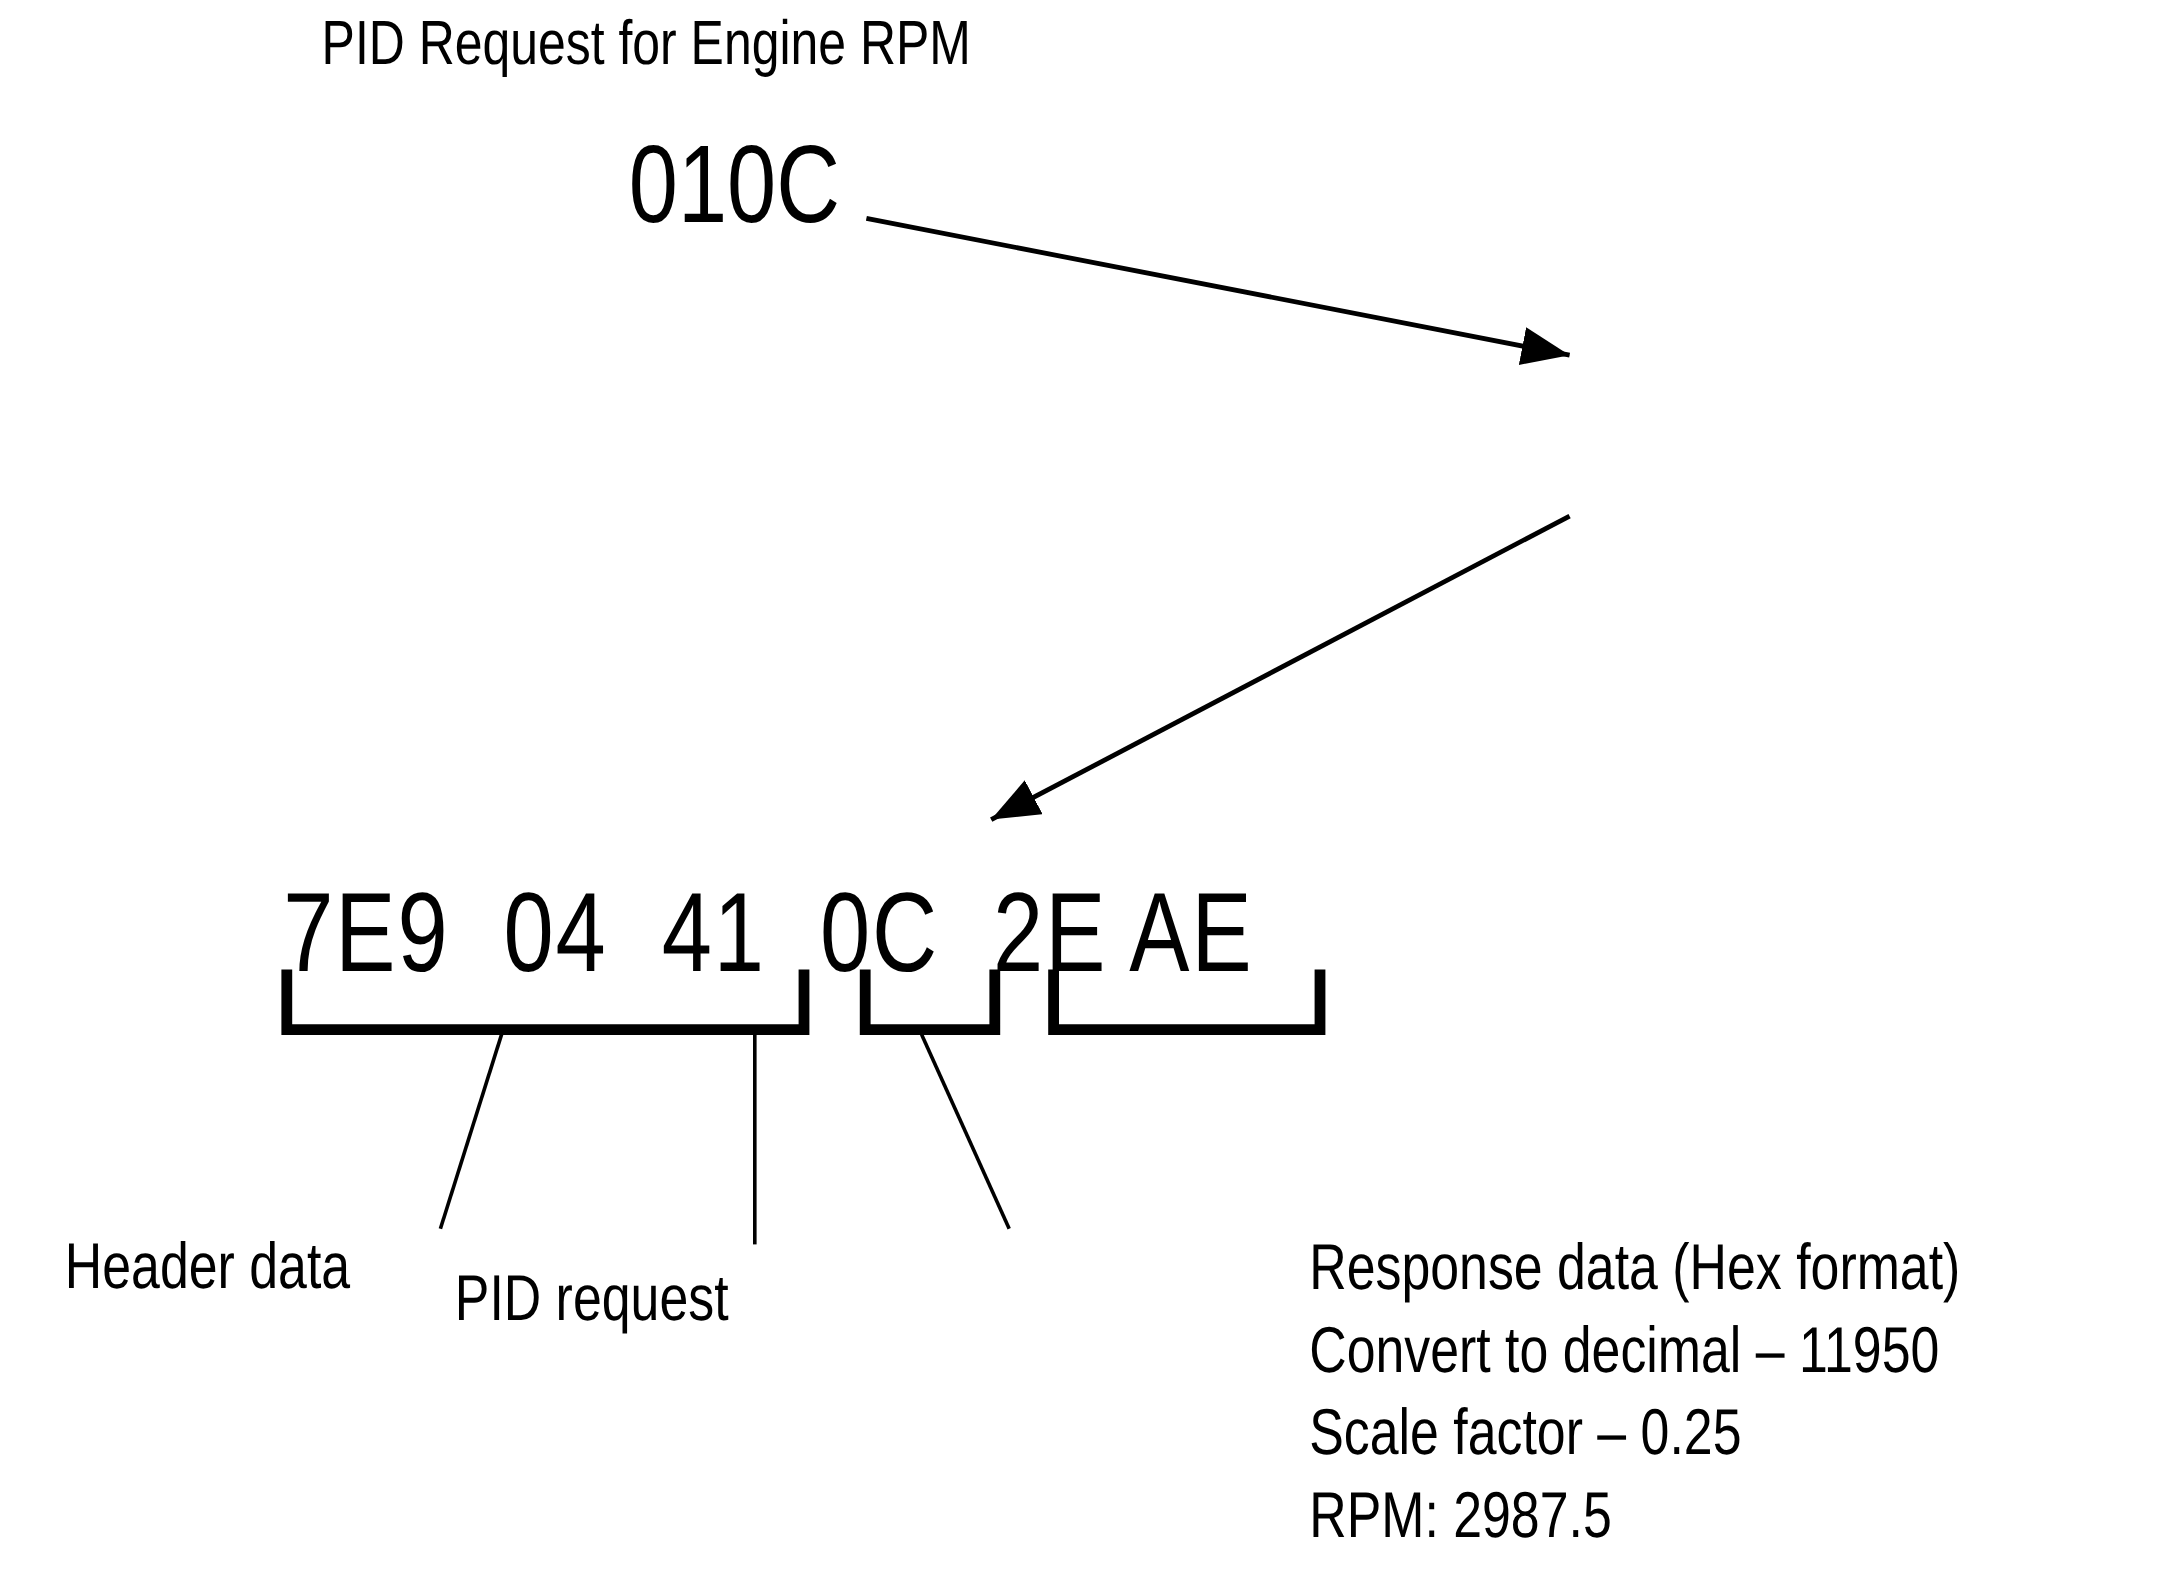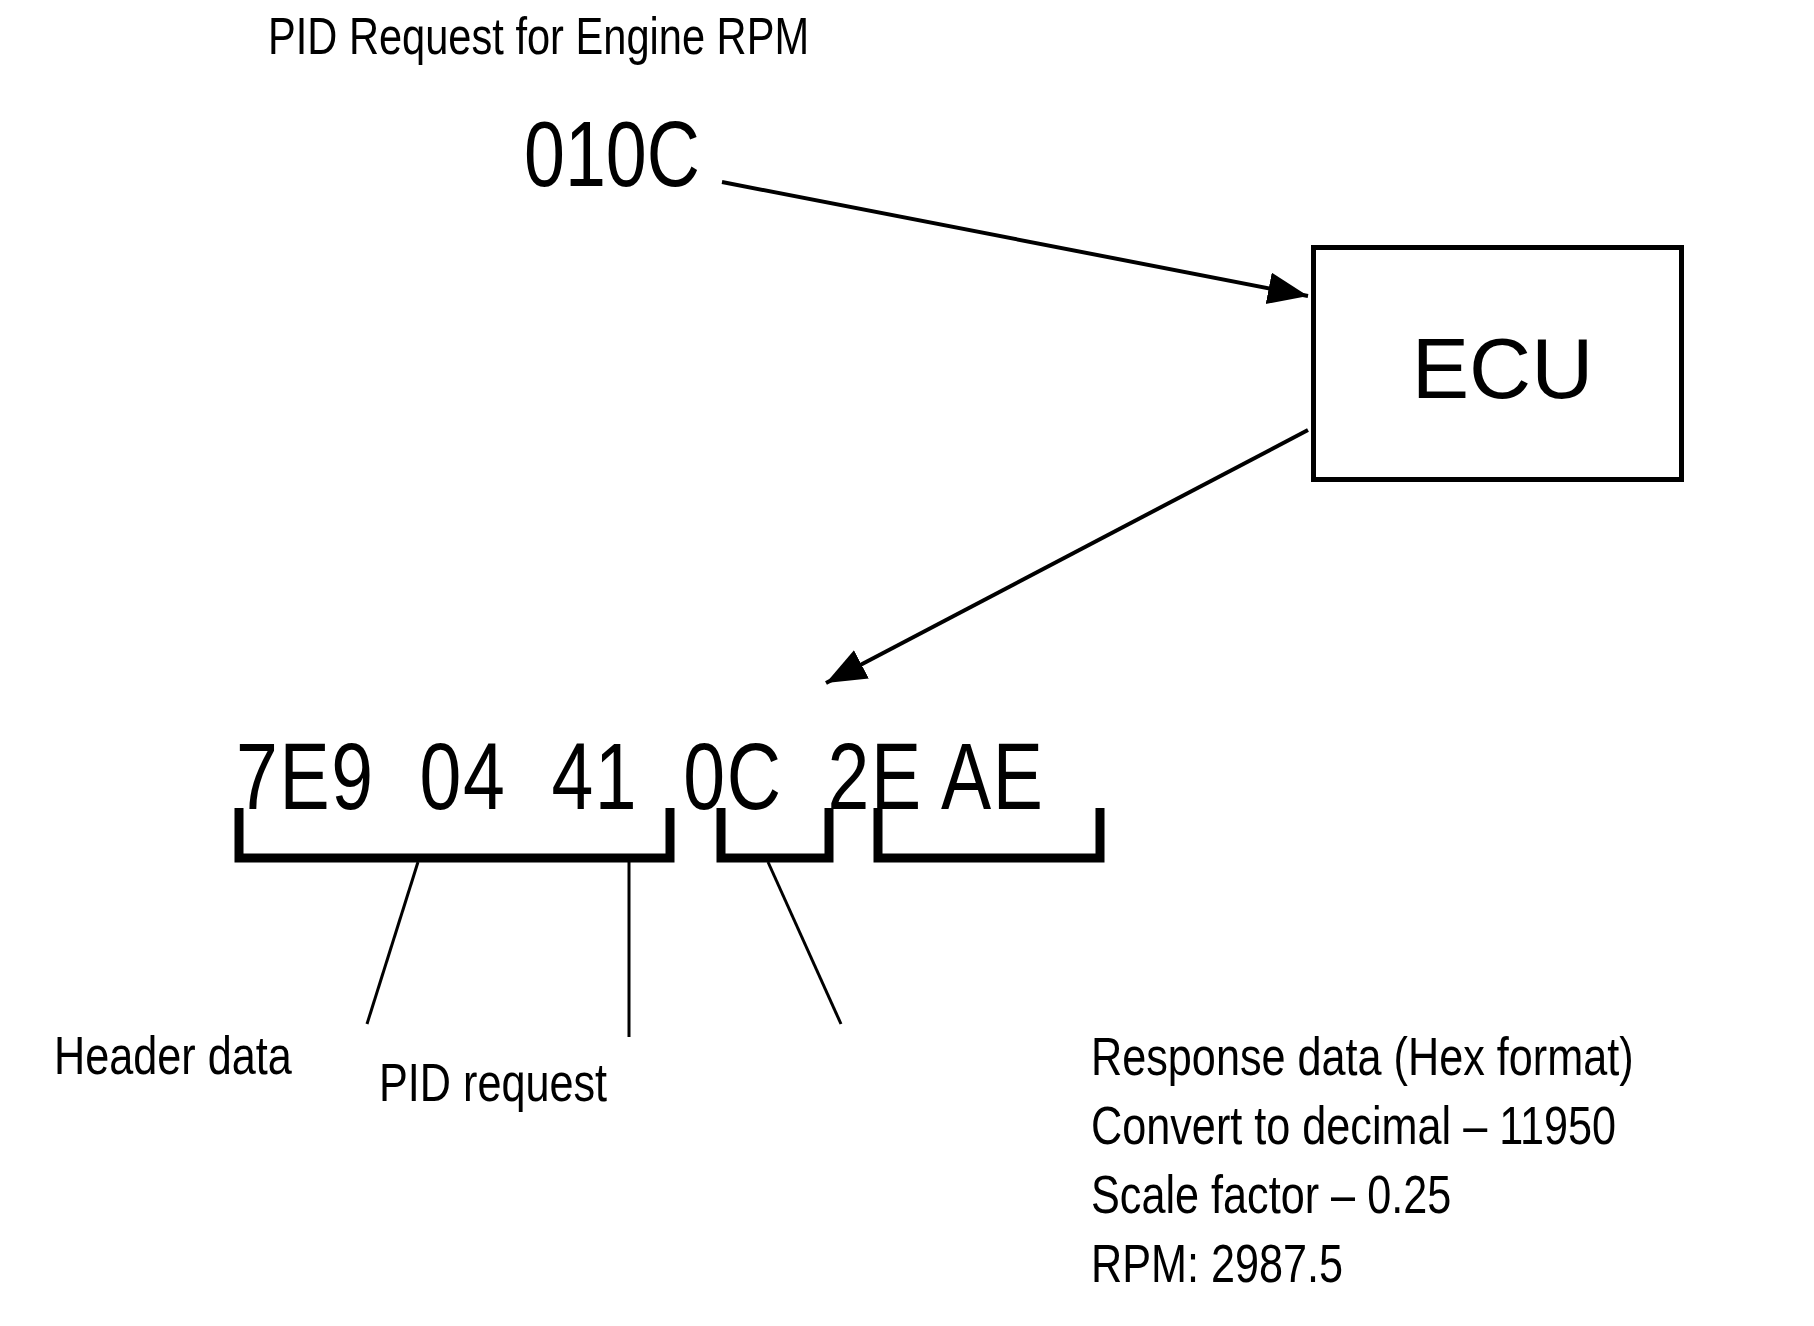--- a/index.html
+++ b/index.html
@@ -126,23 +126,20 @@
 
     <line x1="372" y1="862" x2="321" y2="1024" stroke="#000000" stroke-width="3"></line>
     <line x1="583" y1="862" x2="583" y2="1037" stroke="#000000" stroke-width="3"></line>
     <line x1="722" y1="862" x2="795" y2="1024" stroke="#000000" stroke-width="3"></line>
   </svg>
 
   <div class="txt cond" id="title">PID Request for Engine RPM</div>
 
   <div class="txt cond" id="req-code">010C</div>
 
-  <div id="ecu-box">
-    <div id="ecu-label">ECU</div>
-  </div>
 
   <div class="txt cond" id="resp-hex">7E9  04  41  0C  2E AE</div>
 
   <div class="txt cond" id="lbl-header">Header data</div>
   <div class="txt cond" id="lbl-pid">PID request</div>
 
   <div class="rblock cond" id="r1">Response data (Hex format)</div>
   <div class="rblock cond" id="r2">Convert to decimal – 11950</div>
   <div class="rblock cond" id="r3">Scale factor – 0.25</div>
   <div class="rblock cond" id="r4">RPM: 2987.5</div>

